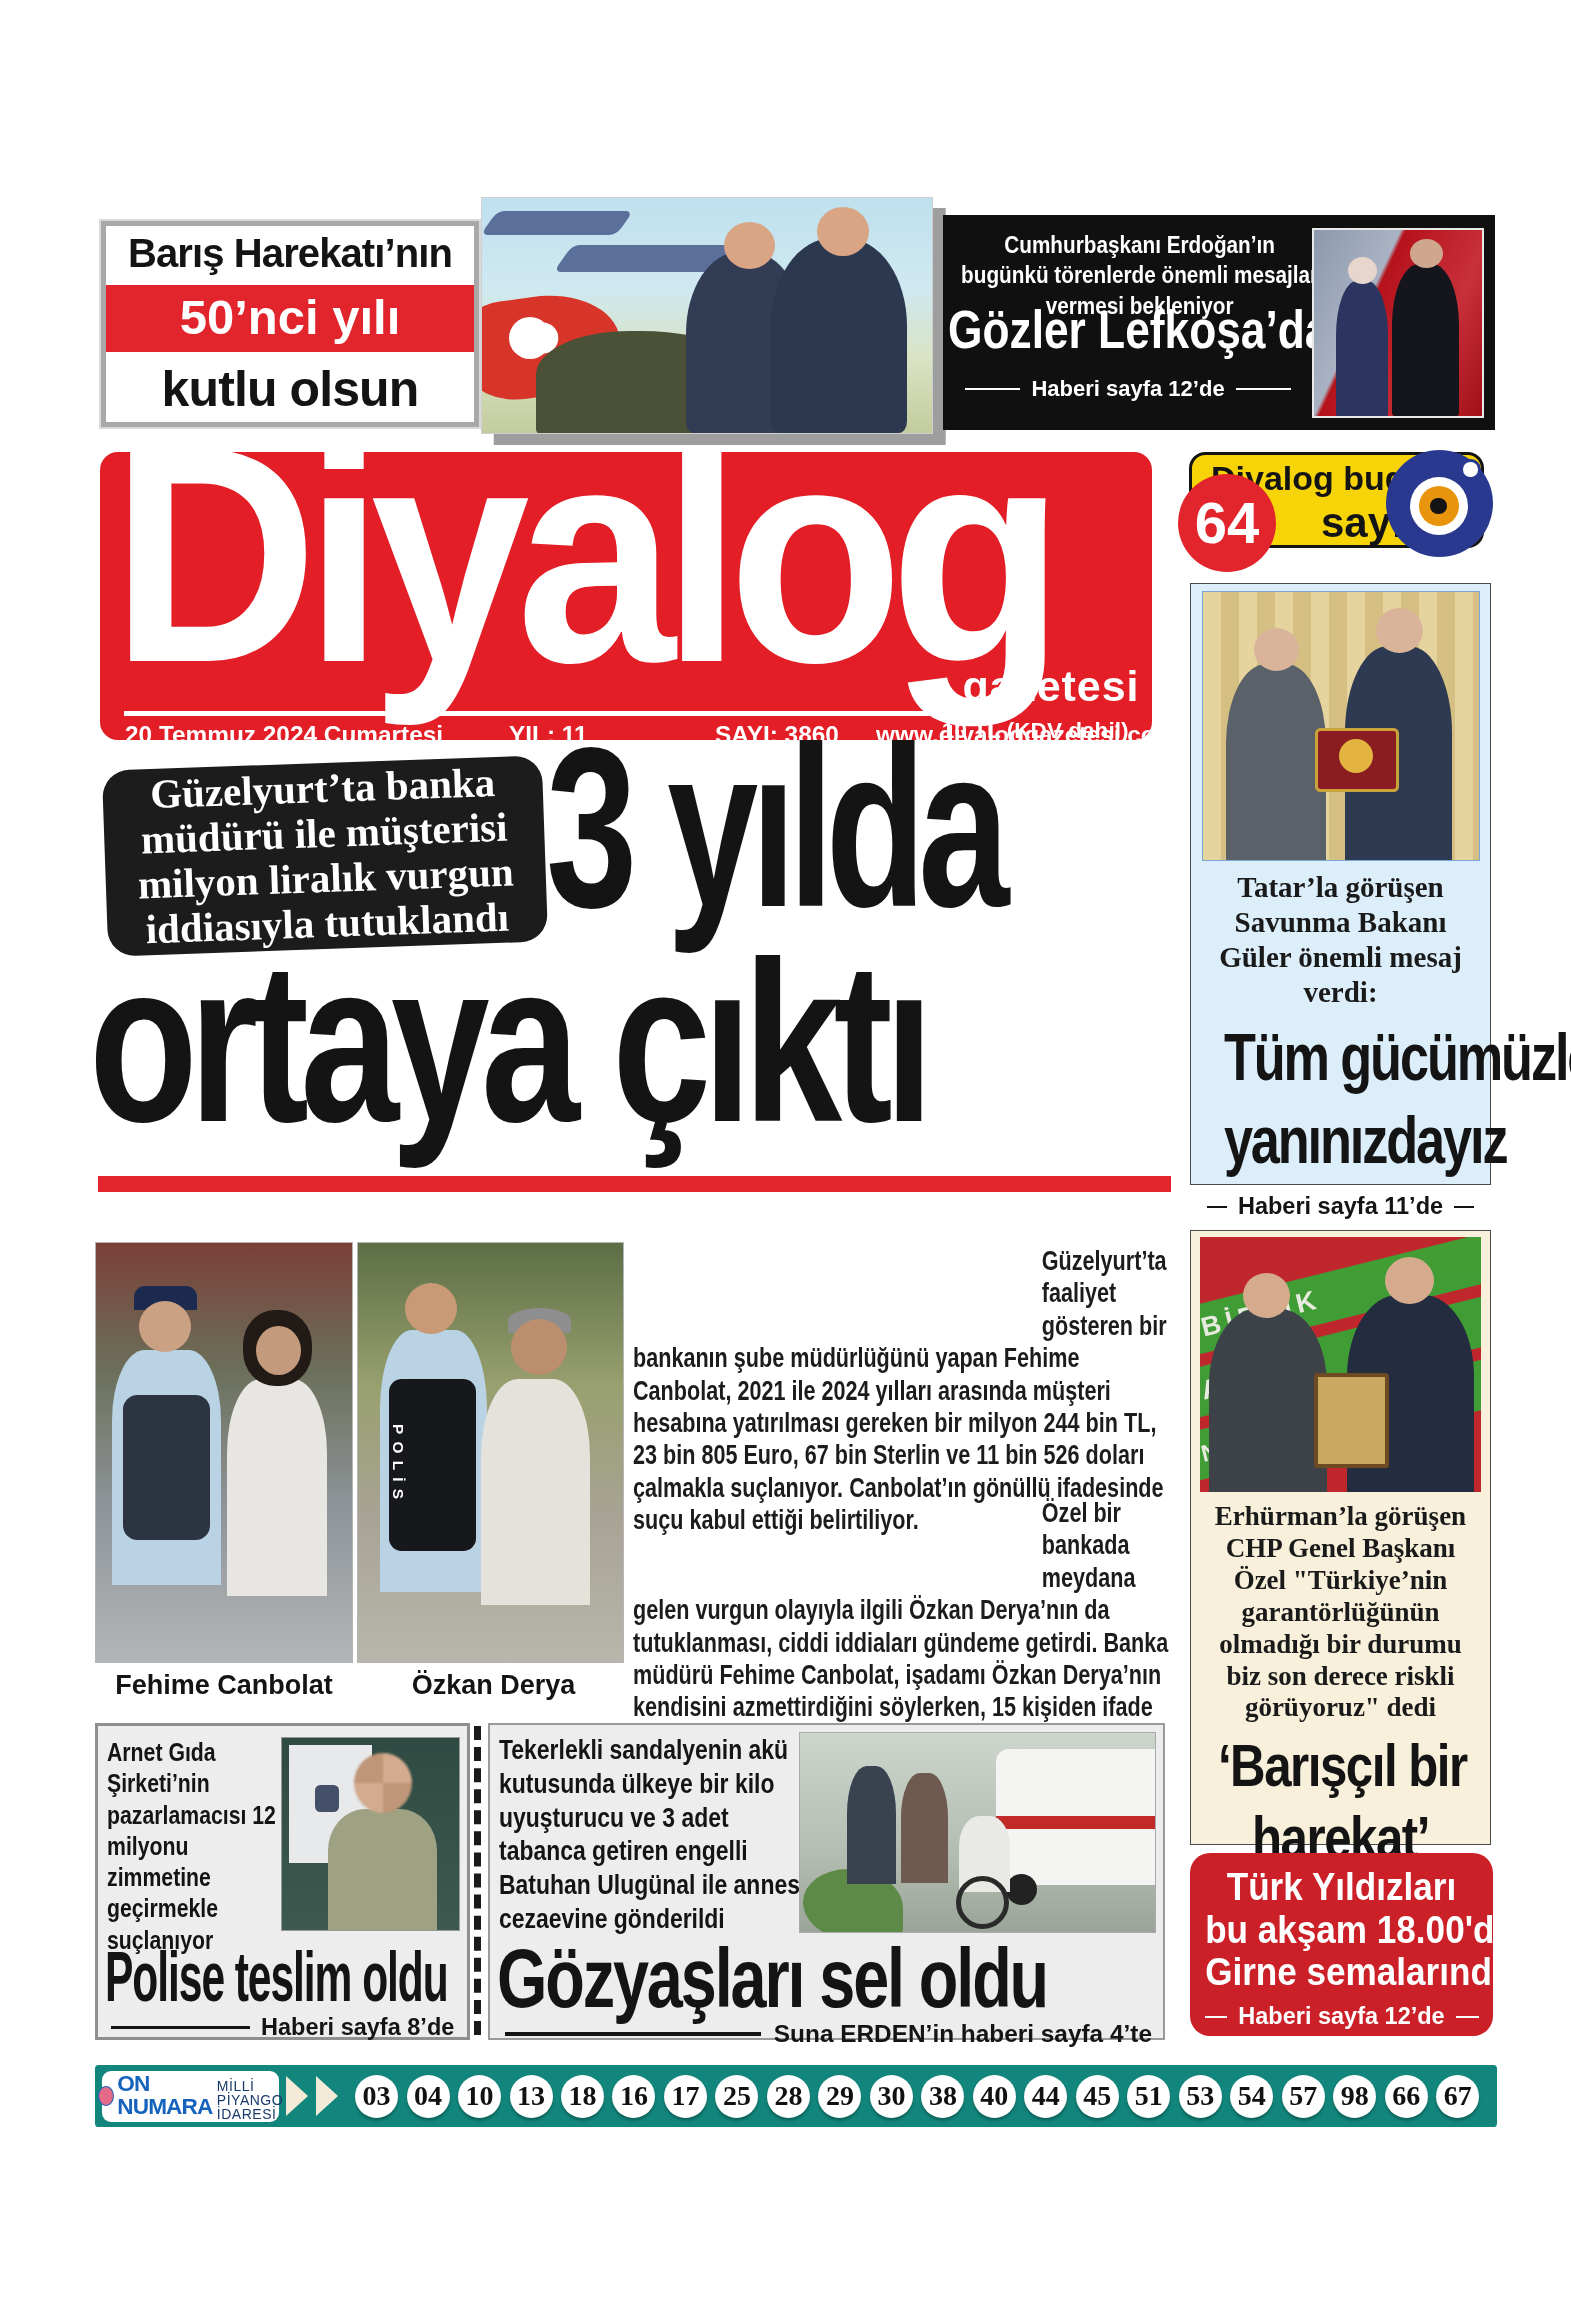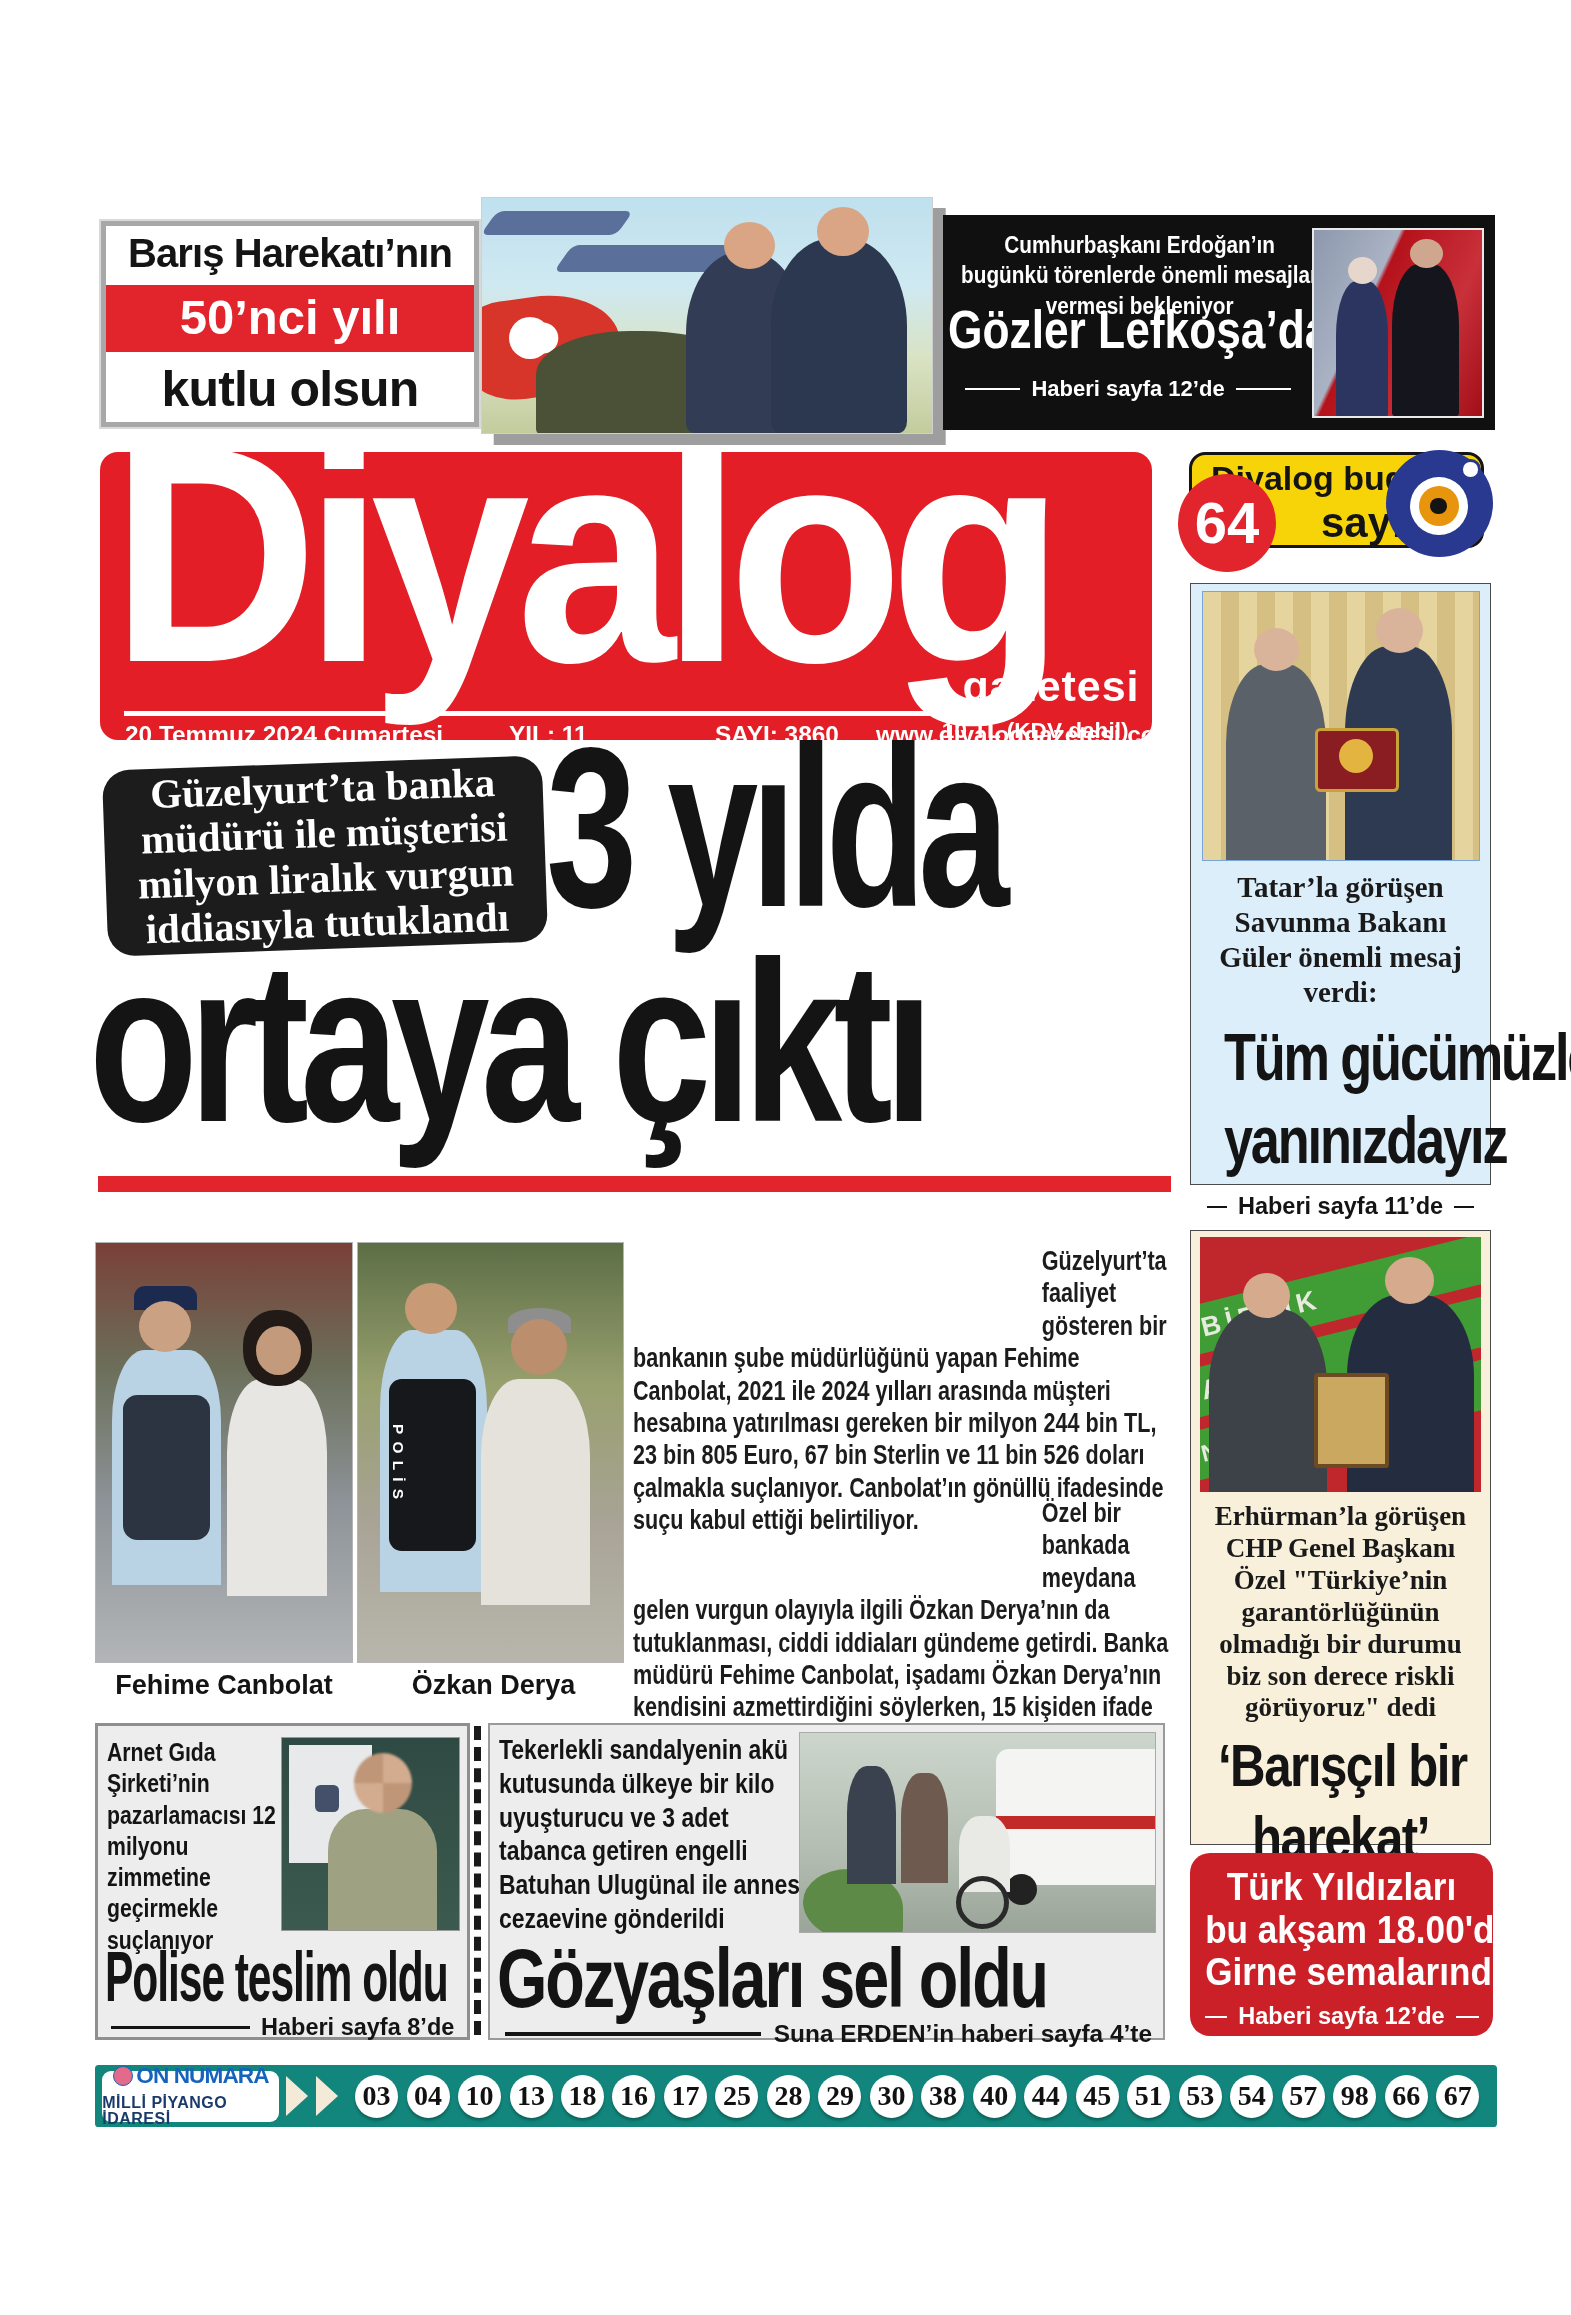--- a/index.html
+++ b/index.html
@@ -206,25 +206,25 @@
   .bm-head{position:absolute;left:7.2px;top:206px;font-size:83px;font-weight:bold;letter-spacing:-2.7px;
            transform:scaleX(0.78);transform-origin:0 0;white-space:nowrap;}
   .bm-refrow{position:absolute;left:14.5px;right:11px;top:295px;display:flex;align-items:center;gap:12.7px;
              font-size:24.4px;font-weight:bold;}
   .bm-refrow .dash-line{flex:1;height:3.6px;background:#141414;}
 
   
   .lotto{left:95px;top:2065px;width:1402px;height:62px;background:#12867c;border-radius:3.6px;
          display:flex;align-items:center;position:absolute;}
   .lotto-logo{margin-left:7.2px;width:177px;height:51px;background:#fff;border-radius:9px;
-              display:flex;flex-direction:column;align-items:center;justify-content:center;line-height:1;}
+              display:flex;flex-direction:row;align-items:center;justify-content:center;line-height:1;}
   .lotto-brandrow{display:flex;align-items:center;gap:3.6px;}
   .lotto-dot{width:18px;height:18px;background:#e46a8a;border:1.8px solid #1663bd;border-radius:50%;}
   .lotto-brand{color:#1663bd;font-size:22.6px;font-weight:bold;letter-spacing:-0.9px;}
-  .lotto-org{color:#1a3a6b;font-size:16px;font-weight:bold;margin-top:8px;letter-spacing:0.5px;}
+  .lotto-org{color:#1a3a6b;font-size:14px;font-weight:normal;margin-top:8px;letter-spacing:0.5px;}
   .chev{width:0;height:0;border-top:20px solid transparent;border-bottom:20px solid transparent;
         border-left:22px solid #f3ead8;margin-left:7.2px;}
   .lotto-nums{display:flex;flex:1;justify-content:space-evenly;align-items:center;margin:0 9px;}
   .lotto-ball{width:43px;height:43px;background:#fff;border-radius:50%;box-shadow:0 2.7px 2.7px rgba(0,0,0,0.25);
               display:flex;align-items:center;justify-content:center;
               font-family:"Liberation Serif",serif;font-size:28px;font-weight:bold;color:#111;}
 </style>
 </head>
 <body>
 

